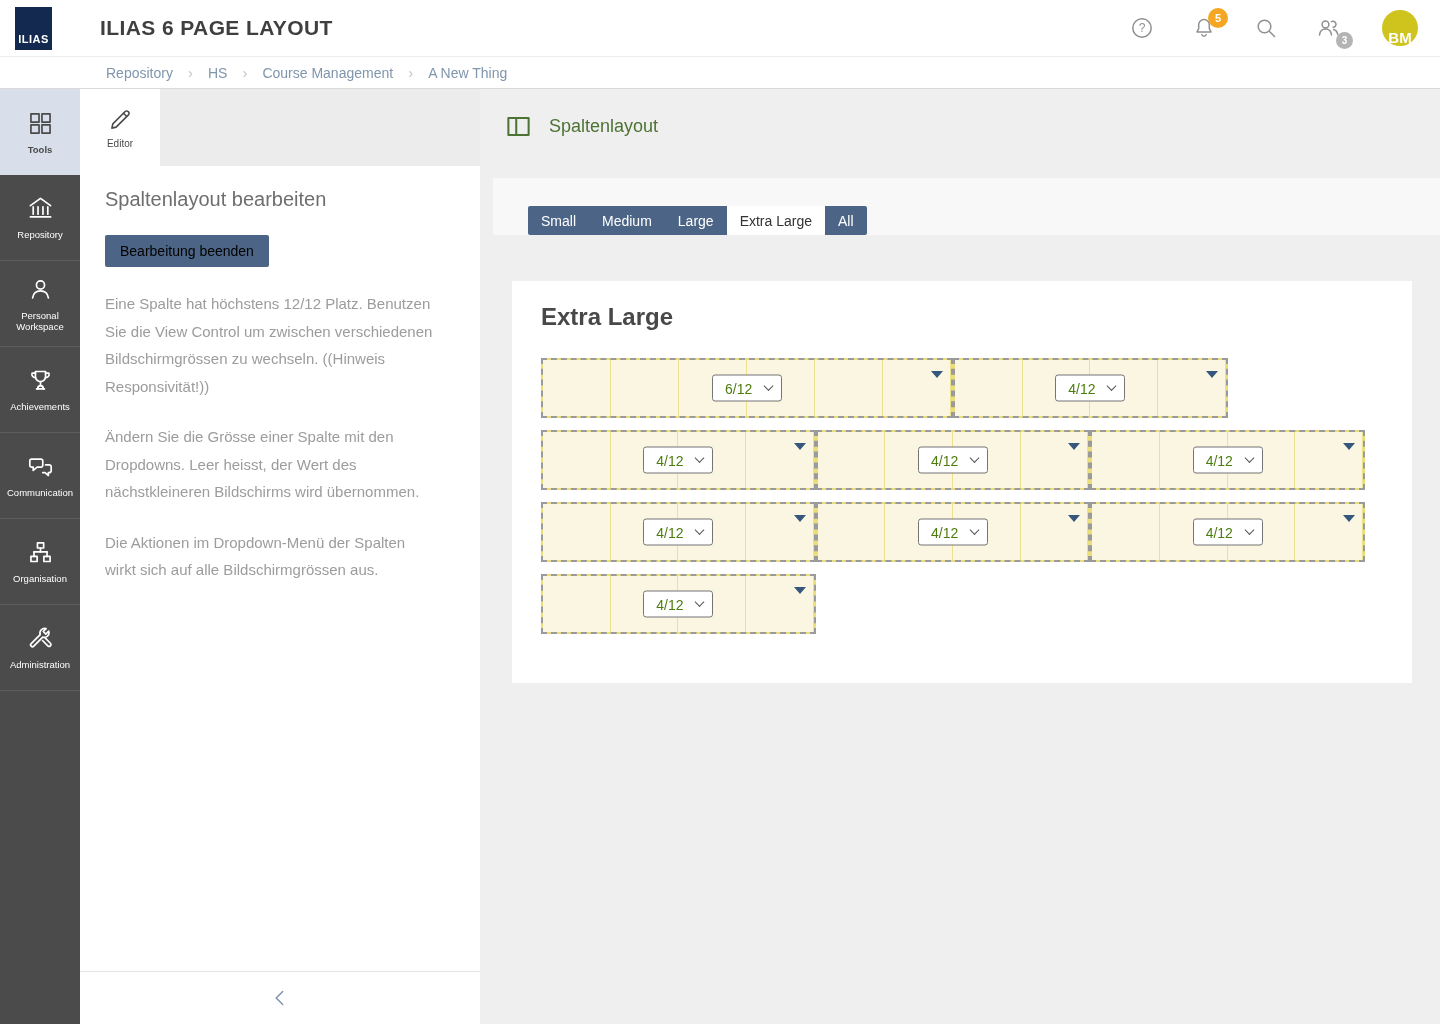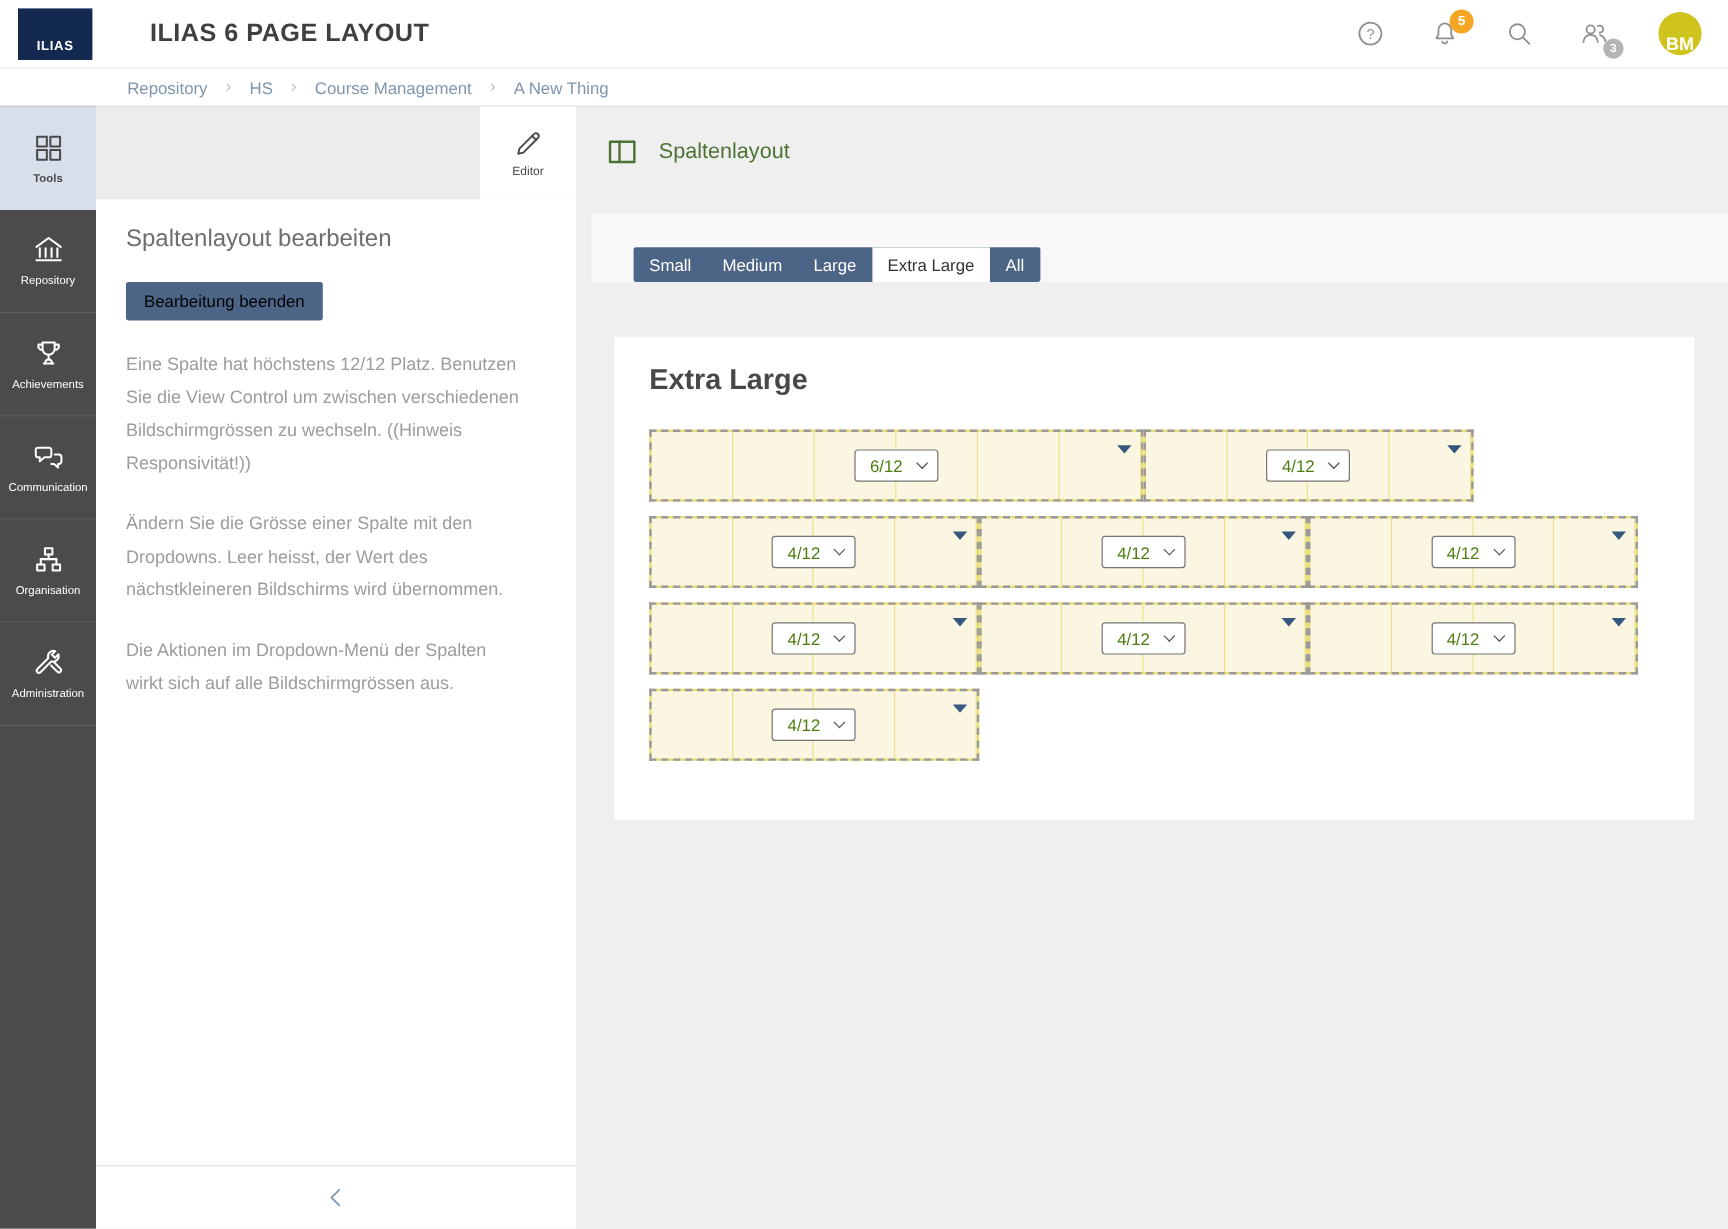--- a/index.html
+++ b/index.html
@@ -5,21 +5,21 @@
   * { box-sizing: border-box; margin: 0; padding: 0; }
   html,body { width:1440px; height:1024px; }
   body {
     font-family: "Liberation Sans", sans-serif;
     background:#efefef; color:#3f3f3f; overflow:hidden;
   }
   svg { fill:none; stroke:currentColor; stroke-width:1.5; stroke-linecap:round; stroke-linejoin:round; display:block; }
 
   
   .topbar { height:57px; background:#fff; display:flex; align-items:center; position:relative; border-bottom:1px solid #ececec; }
-  .logo { width:62px; height:43px; margin-left:15px; background:#14294f; color:#fff; display:flex; align-items:flex-end; justify-content:center; font-size:11px; font-weight:bold; letter-spacing:.5px; padding-bottom:5px; cursor:pointer; }
+  .logo { width:37px; height:43px; margin-left:15px; background:#14294f; color:#fff; display:flex; align-items:flex-end; justify-content:center; font-size:11px; font-weight:bold; letter-spacing:.5px; padding-bottom:5px; cursor:pointer; }
   .app-title { margin-left:48px; font-size:21px; font-weight:bold; letter-spacing:.4px; color:#3f3f3f; }
   .top-icons { position:absolute; right:22px; display:flex; align-items:center; }
   .ticon { width:24px; height:24px; color:#909090; position:relative; margin-left:38px; cursor:pointer; }
   .ticon svg { width:24px; height:24px; }
   .badge { position:absolute; border-radius:50%; color:#fff; display:flex; align-items:center; justify-content:center; font-weight:bold; }
   .badge.orange { top:-8px; right:-12px; width:20px; height:20px; background:#f5a623; font-size:11px; }
   .badge.gray { bottom:-9px; right:-13px; width:17px; height:17px; background:#b4b4b4; font-size:10px; }
   .avatar { width:36px; height:36px; margin-left:42px; border-radius:50%; background:#cfc41d; color:#fff; font-size:15px; font-weight:bold; display:flex; align-items:flex-end; justify-content:center; cursor:pointer; }
 
   
@@ -32,21 +32,21 @@
 
   
   .sidebar { width:80px; background:#4b4b4b; display:flex; flex-direction:column; flex-shrink:0; }
   .side-item { height:86px; display:flex; flex-direction:column; align-items:center; justify-content:center; gap:7px; color:#fff; font-size:9.5px; text-align:center; border-bottom:1px solid #5d5d5d; cursor:pointer; padding:0 3px; }
   .side-item svg { width:27px; height:27px; }
   .side-item.active { background:#d8dfeb; color:#4a4a4a; border-bottom:none;font-weight:bold; }
   .side-fill { flex:1; }
 
   
   .editor-panel { width:400px; background:#fff; position:relative; flex-shrink:0; }
-  .panel-tabbar { height:77px; background:#ececec; display:flex;justify-content:flex-end; }
+  .panel-tabbar { height:77px; background:#ececec; display:flex; }
   .editor-tab { width:80px; background:#fff; display:flex; flex-direction:column; align-items:center; justify-content:center; gap:5px; font-size:10px; color:#4a4a4a; cursor:pointer; }
   .editor-tab svg { width:26px; height:26px; }
   .panel-content { padding:22px 28px 0 25px; }
   .panel-heading { font-size:20px; font-weight:normal; color:#6e6e6e; }
   .finish-btn { display:inline-block; margin-top:24px; background:#4c6586; color:#000000; border:none; font-family:inherit; font-size:14px; padding:8px 15px; border-radius:2px; cursor:pointer; }
   .panel-par { margin-top:23px; font-size:15px; line-height:27.5px; color:#9c9c9c; max-width:335px; }
   .panel-footer { position:absolute; bottom:0; left:0; right:0; height:53px; border-top:1px solid #e4e4e4; display:flex; align-items:center; justify-content:center; color:#7b93af; cursor:pointer; }
   .panel-footer svg { width:26px; height:26px; stroke-width:1.3; }
 
   
@@ -146,20 +146,29 @@
             <line x1="14.2" y1="10.5" x2="14.2" y2="17"></line>
             <line x1="18.5" y1="10.5" x2="18.5" y2="17"></line>
             <line x1="3" y1="19.5" x2="21" y2="19.5"></line>
           </svg>
         </span>
         <span>Repository</span>
       </div>
       <div class="side-item">
         <span>
           <svg viewBox="0 0 24 24">
+            <circle cx="12" cy="8" r="3.6"></circle>
+            <path d="M5 19.5c.6-4.2 3.2-6.3 7-6.3s6.4 2.1 7 6.3"></path>
+          </svg>
+        </span>
+        <span>Personal Workspace</span>
+      </div>
+      <div class="side-item">
+        <span>
+          <svg viewBox="0 0 24 24">
             <path d="M7.5 4h9v4.5a4.5 4.5 0 0 1-9 0z"></path>
             <path d="M7.5 5.5h-3a3 3 0 0 0 3 4"></path>
             <path d="M16.5 5.5h3a3 3 0 0 1-3 4"></path>
             <line x1="12" y1="13" x2="12" y2="16.5"></line>
             <path d="M9.5 19.5c0-2 1-3 2.5-3s2.5 1 2.5 3"></path>
             <line x1="8.5" y1="19.5" x2="15.5" y2="19.5"></line>
           </svg>
         </span>
         <span>Achievements</span>
       </div>

